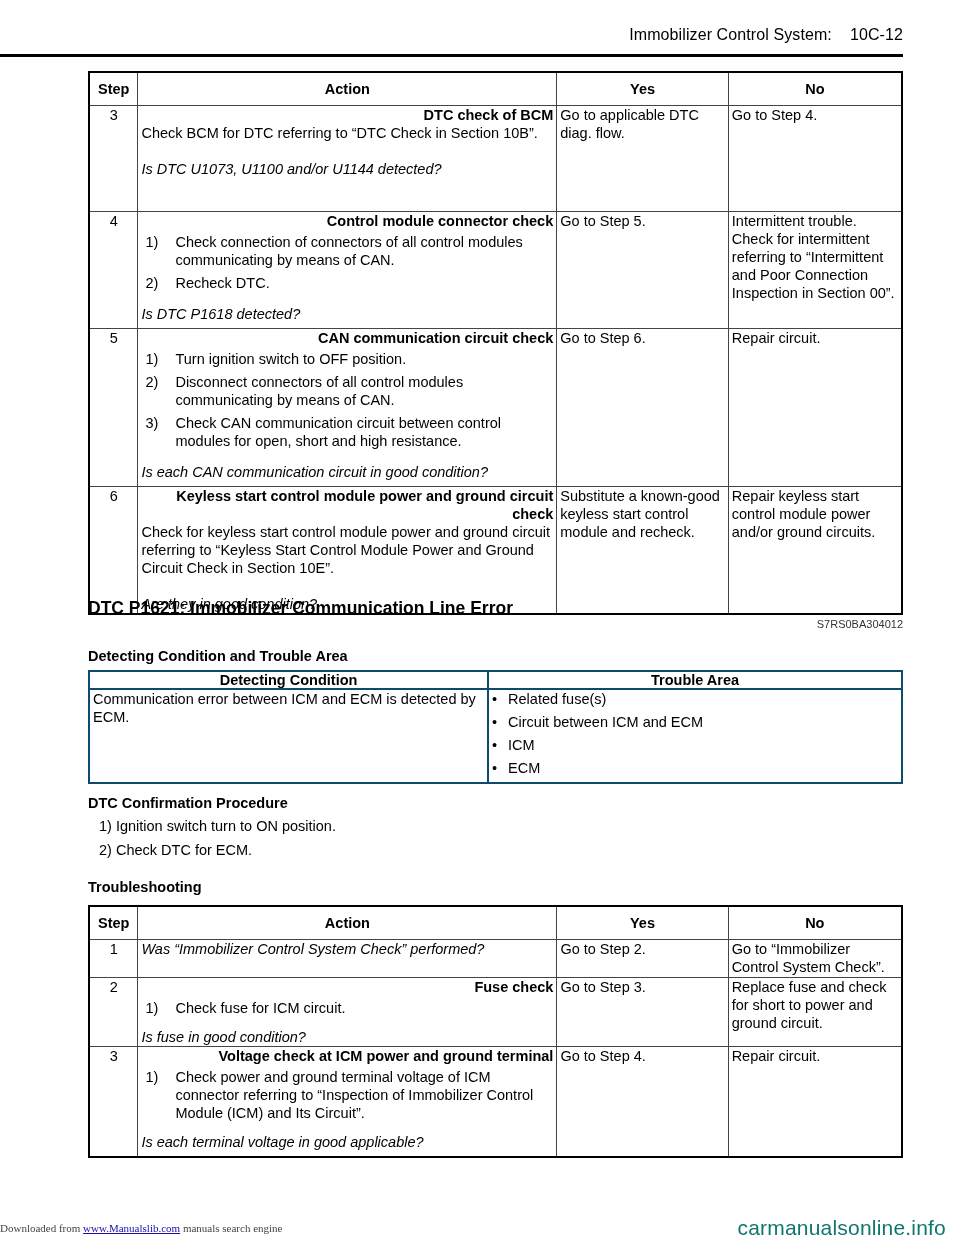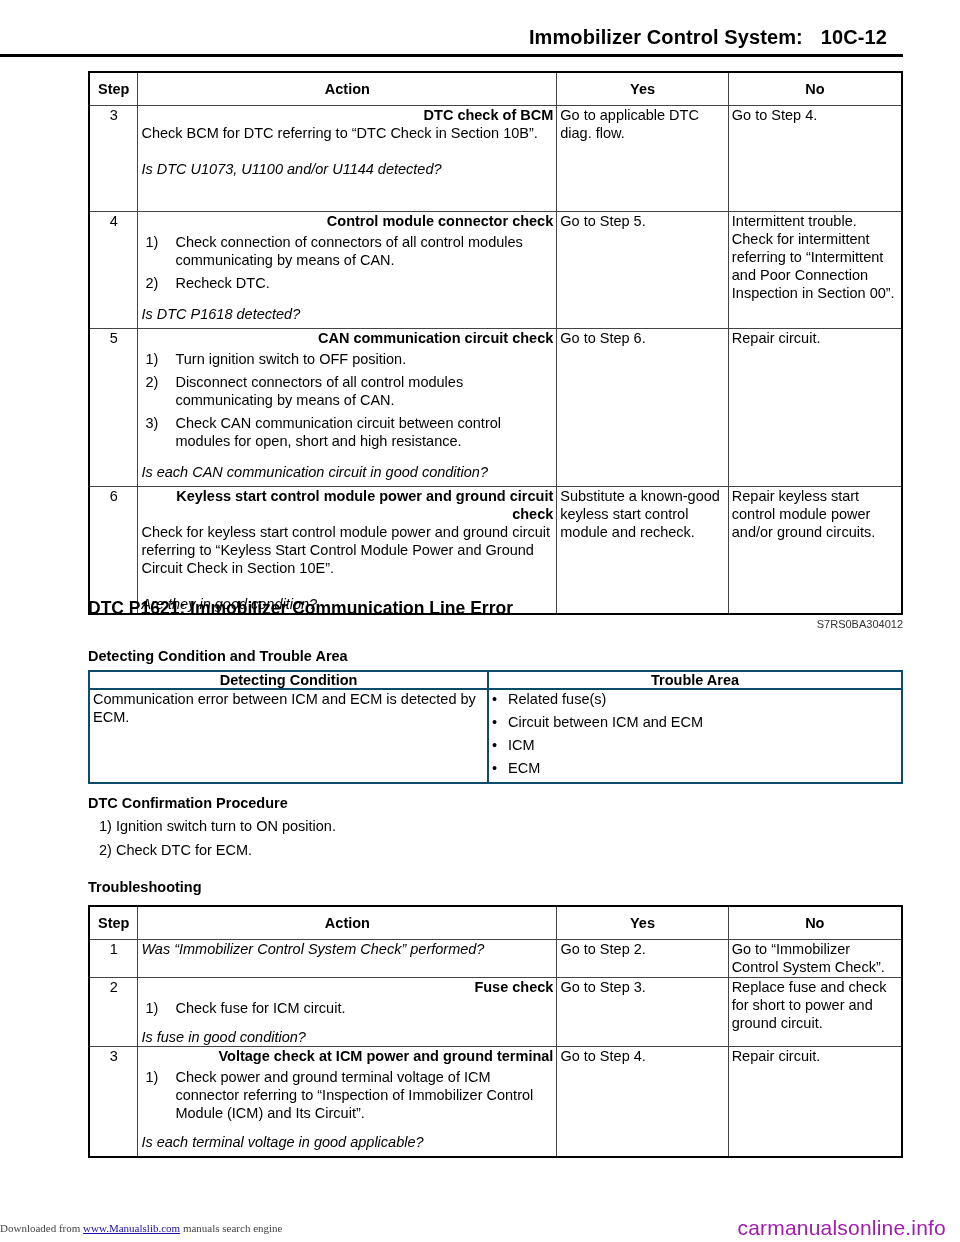--- a/index.html
+++ b/index.html
@@ -1,19 +1,19 @@
 <!DOCTYPE html>
 <html><head>
 <meta charset="utf-8">
 <style>
   html, body { margin:0; padding:0; background:#fff; }
   body { width:960px; height:1242px; position:relative; overflow:hidden; color:#000;
          font-family:"Liberation Sans", sans-serif; font-size:14.5px; }
   .hdr { position:absolute; left:0; top:0; width:903px; height:54px; border-bottom:3px solid #000; }
-  .hdr-title { position:absolute; right:16px; top:26px; font-weight:bold; font-size:20px; letter-spacing:0.1px; }
+  .hdr-title { position:absolute; right:0; top:26px; font-weight:normal; font-size:16px; letter-spacing:0.1px; }
   .hdr-title .pg { margin-left:18px; }
 
   table.t { position:absolute; left:88px; width:815px; border-collapse:collapse; border:2px solid #000; }
   table.t th, table.t td { border:1px solid #444; vertical-align:top; padding:0 3px; line-height:18px; }
   table.t th { font-weight:bold; text-align:center; padding:8px; line-height:16px; }
   table.t td.step { text-align:center; }
   .b { font-weight:bold;text-align:right; }
   .i { font-style:italic; }
   .para { margin:0; }
   .gap { height:18px; }
@@ -30,21 +30,21 @@
   table.dc th, table.dc td { border:2px solid #0c4a6e; vertical-align:top; line-height:18px; padding:0 3px; }
   table.dc th { font-weight:bold; text-align:center; line-height:16px; }
   ul.bul { list-style:none; margin:0; padding:0; }
   ul.bul li { display:flex; margin-bottom:5px; }
   ul.bul li .dot { width:16px; flex:none; }
 
   .proc { position:absolute; left:99px; font-size:14.5px; }
 
   .foot-left { position:absolute; left:0; top:1222px; font-family:"Liberation Serif", serif; font-size:11px; color:#444; }
   .foot-left a { color:#1a0dab; text-decoration:underline; }
-  .foot-right { position:absolute; right:14px; top:1216px; font-size:21px; color:#a21caf; letter-spacing:0.2px; }
+  .foot-right { position:absolute; right:14px; top:1216px; font-size:21px; color:#0f766e; letter-spacing:0.2px; }
 </style>
 </head>
 <body>
 
 <div class="hdr">
   <div class="hdr-title">
     <span>Immobilizer Control System:</span><span class="pg">10C-12</span>
   </div>
 </div>
 

